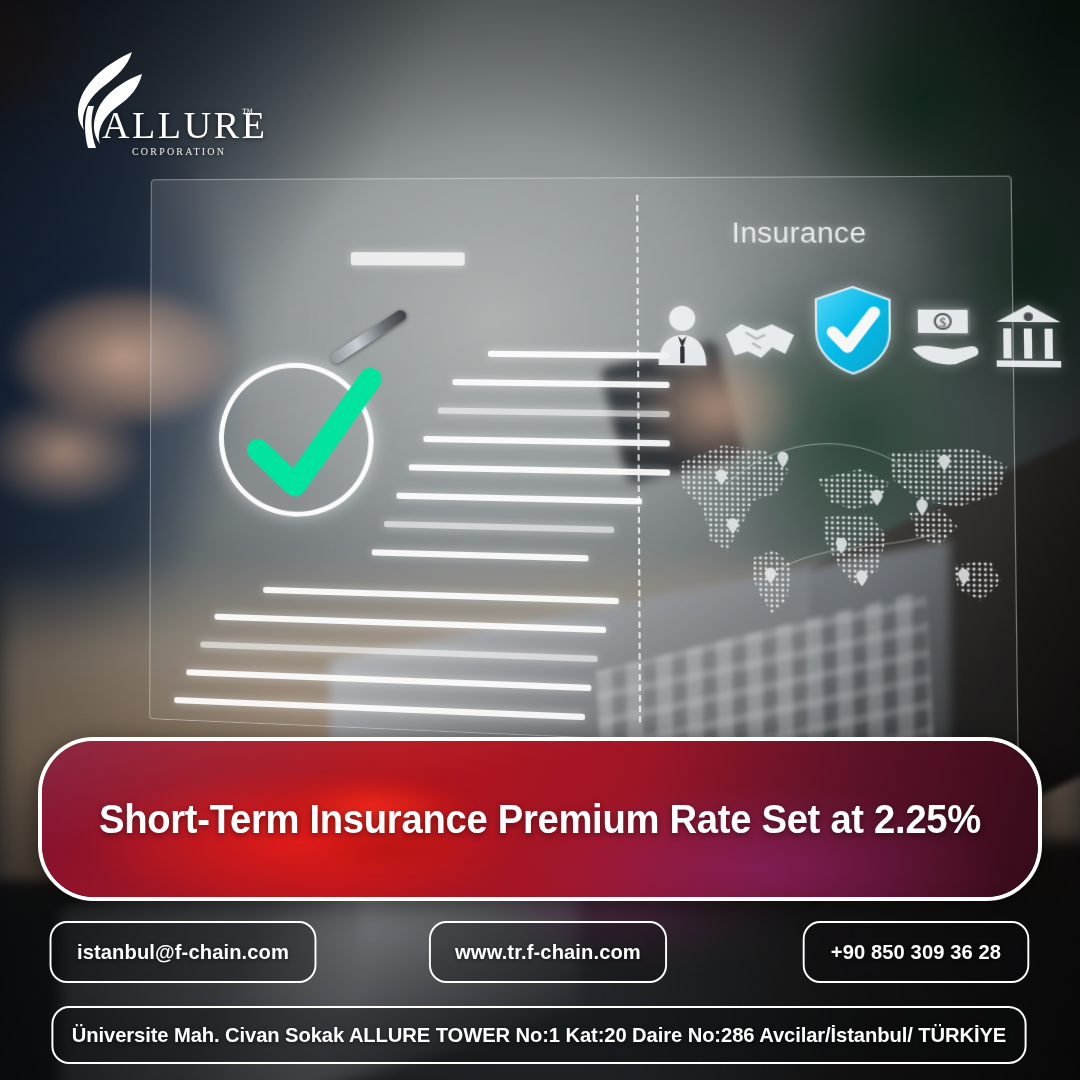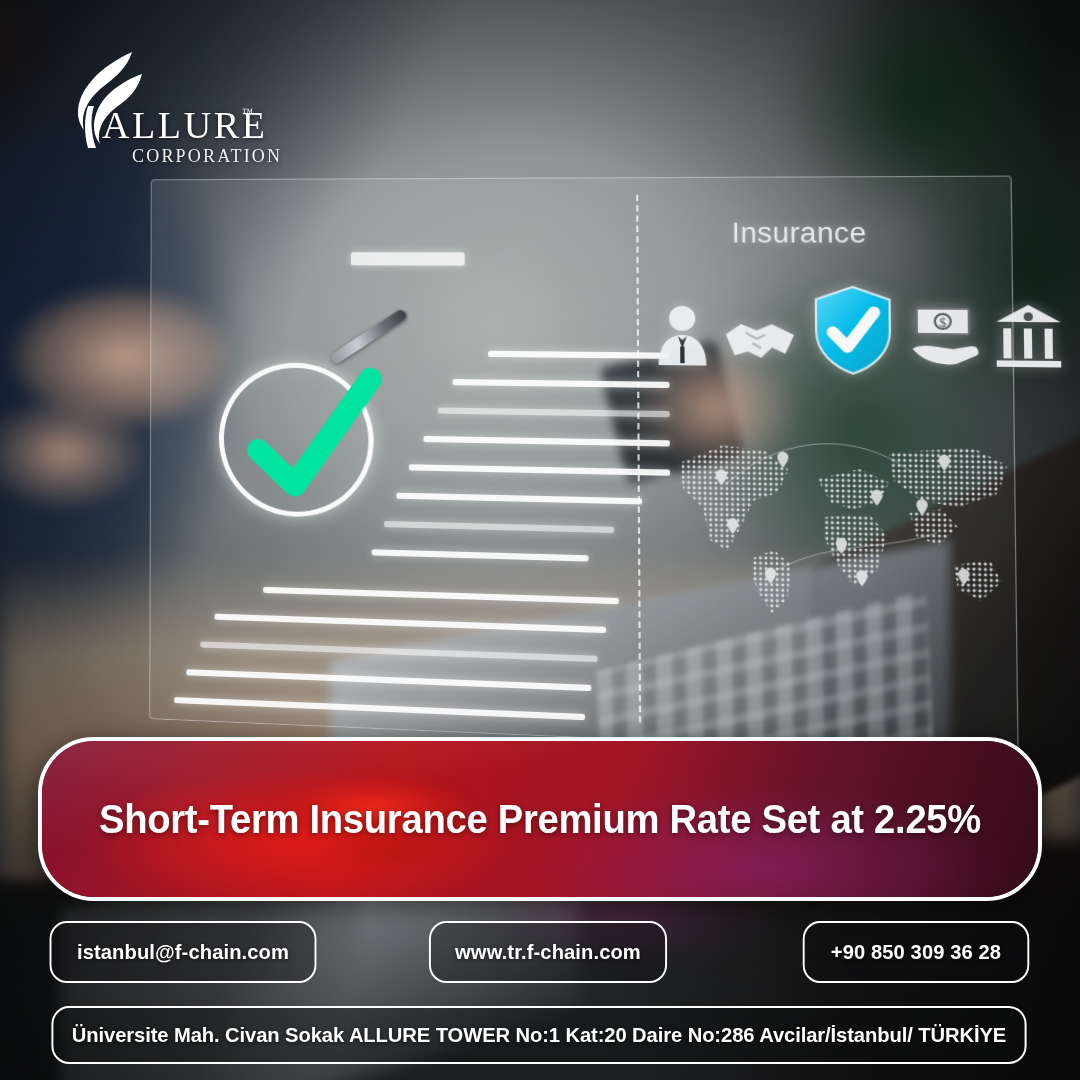--- a/index.html
+++ b/index.html
@@ -225,21 +225,21 @@
     position:absolute; left:44px; top:58px;
     color:#ffffff; font-family:"Liberation Serif", serif; font-size:38px;
     letter-spacing:2.6px; line-height:1; text-shadow:0 1px 5px rgba(0,0,0,.6);
   }
   #logo-tm{
     position:absolute; left:184px; top:58px; color:#ffffff;
     font-family:"Liberation Serif", serif; font-size:11px;
   }
   #logo-sub{
     position:absolute; left:74px; top:98px;
-    color:#f0f2f4; font-family:"Liberation Serif", serif; font-size:18px;
+    color:#f0f2f4; font-family:"Liberation Serif", serif; font-size:10px;
     letter-spacing:2.2px; text-shadow:0 1px 4px rgba(0,0,0,.6);
   }
 </style>
 </head>
 <body>
 
 <div id="photo">
   <div class="bg-wall"></div>
   <div class="bg-foliage"></div>
   <div class="bg-person"></div>

